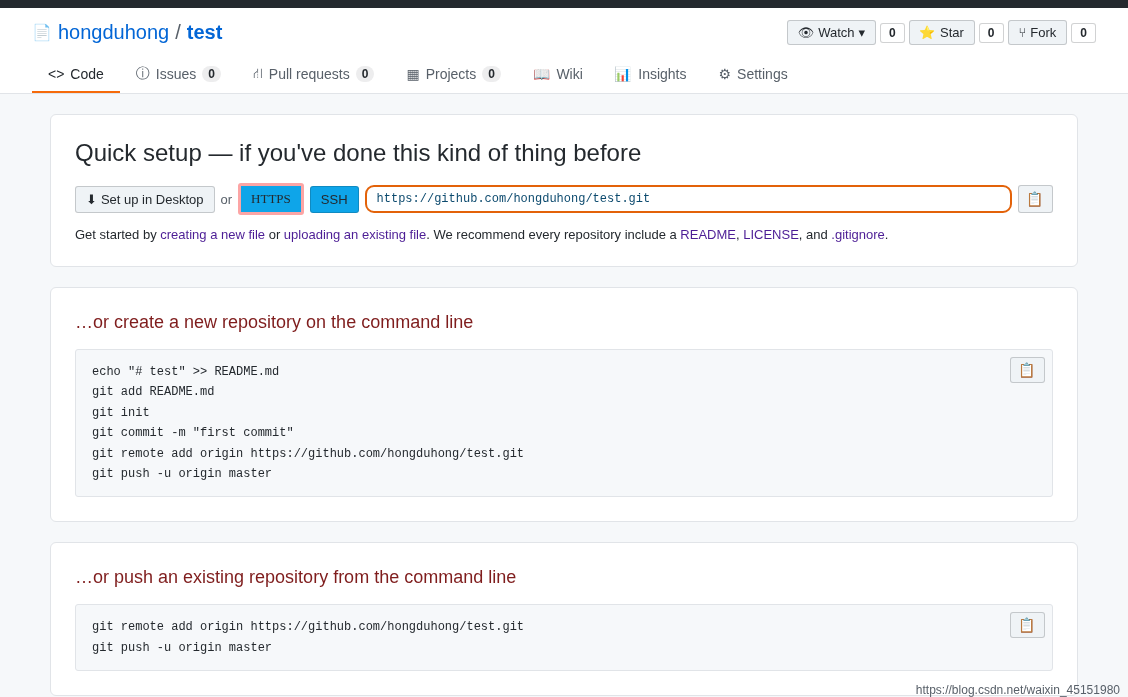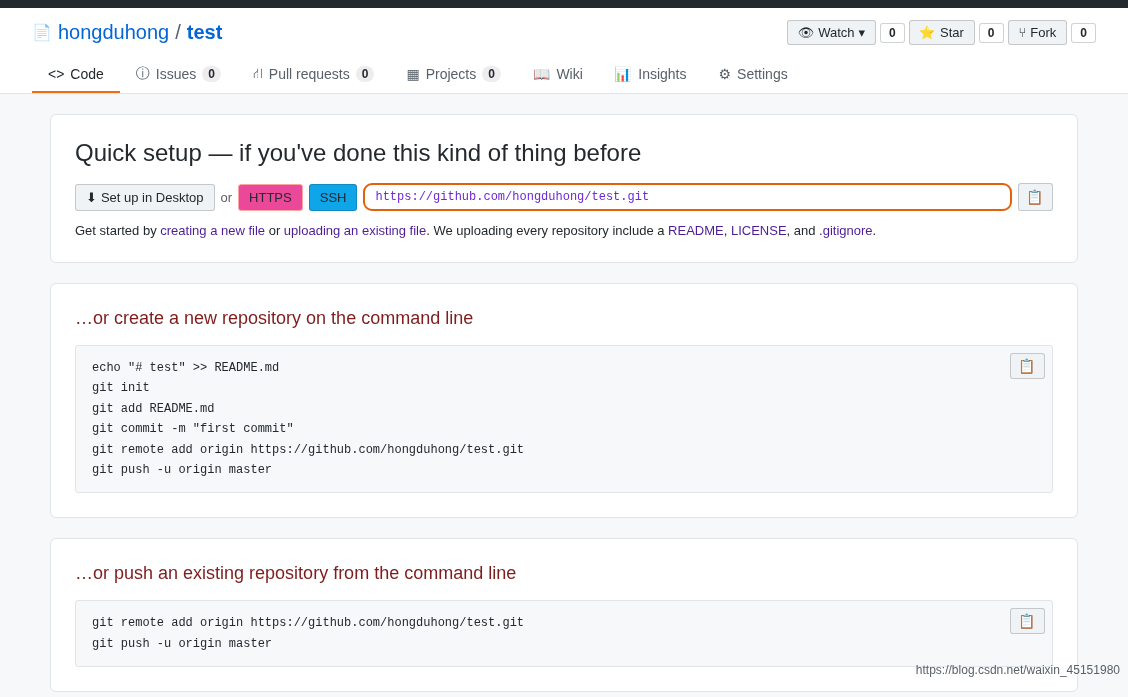--- a/index.html
+++ b/index.html
@@ -151,33 +151,34 @@
     .protocol-btn {
       padding: 5px 10px;
       background: #0ea5e9;
       border: 1px solid rgba(27,31,35,.2);
       border-radius: 3px;
       font-size: 13px;
       cursor: pointer;
       color: #24292e;
     }
     .protocol-btn.active {
-      background: #ec4899;
+      background: #0ea5e9;
       border-color: #d1d5da;
-      border: 1px solid #fca5a5;
+      border: 3px solid #fca5a5;
+      font-family: Liberation Serif, serif;
     }
     .url-input {
       flex: 1;
       padding: 5px 10px;
       font-size: 12px;
       font-family: "SFMono-Regular", Consolas, "Liberation Mono", Menlo, monospace;
       border: 2px solid #e36209;
       border-radius: 9px;
       outline: none;
-      color: #6d28d9;
+      color: #0c4a6e;
     }
     .copy-btn {
       padding: 5px 8px;
       background: #eff3f6;
       border: 1px solid rgba(27,31,35,.2);
       border-radius: 3px;
       cursor: pointer;
       color: #586069;
       font-size: 14px;
     }
@@ -218,21 +219,21 @@
       padding: 4px 8px;
       background: #eff3f6;
       border: 1px solid rgba(27,31,35,.2);
       border-radius: 3px;
       cursor: pointer;
       font-size: 14px;
       color: #586069;
     }
     .watermark {
       position: fixed;
-      bottom: 20px;
+      bottom: 0;
       right: 8px;
       font-size: 12px;
       color: #586069;
     }
   </style>
 </head>
 <body>
 
 <div class="top-bar"></div>
 
@@ -312,31 +313,31 @@
       </button>
       <span class="or-text">or</span>
       <button class="protocol-btn active">HTTPS</button>
       <button class="protocol-btn">SSH</button>
       <input class="url-input" type="text" readonly="" value="https://github.com/hongduhong/test.git" style="">
       <button class="copy-btn">
         <span>📋</span>
       </button>
     </div>
     <p class="get-started-text">
-      <span>Get started by </span><a>creating a new file</a><span> or </span><a>uploading an existing file</a><span>. We uploading every repository include a </span><a>README</a><span>, </span><a>LICENSE</a><span>, and </span><a>.gitignore</a><span>.</span>
+      <span>Get started by </span><a>creating a new file</a><span> or </span><a>uploading an existing file</a><span>. We recommend every repository include a </span><a>README</a><span>, </span><a>LICENSE</a><span>, and </span><a>.gitignore</a><span>.</span>
     </p>
   </div>
 
   <div class="section-box">
     <h2 class="section-title">…or create a new repository on the command line</h2>
     <div class="code-block-container">
       <div class="code-block">
         <span class="code-line">echo "# test" &gt;&gt; README.md</span>
+        <span class="code-line">git add README.md</span>
         <span class="code-line">git init</span>
-        <span class="code-line">git add README.md</span>
         <span class="code-line">git commit -m "first commit"</span>
         <span class="code-line">git remote add origin https://github.com/hongduhong/test.git</span>
         <span class="code-line">git push -u origin master</span>
       </div>
       <button class="code-copy-btn">
         <span>📋</span>
       </button>
     </div>
   </div>
 

